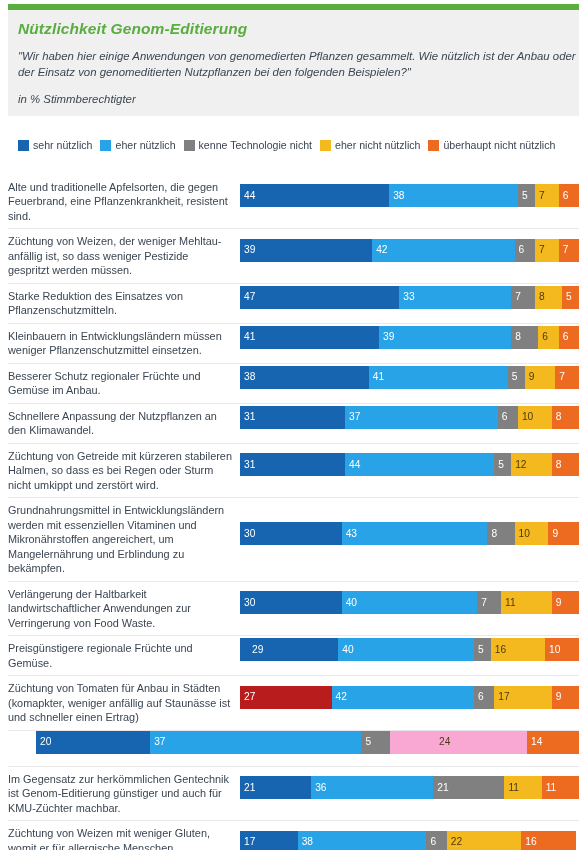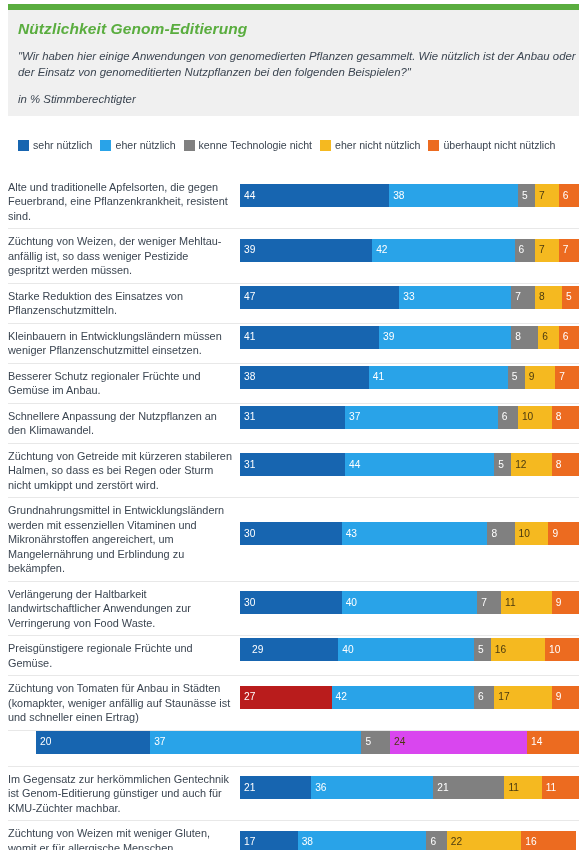--- a/index.html
+++ b/index.html
@@ -383,21 +383,21 @@
         <div class="row-bar">
           <div class="seg" title="sehr nützlich: 20%" style="background: rgb(23, 101, 176); flex: 0 0 20%; margin-left: 28px;">
             <span class="seg-value">20</span>
           </div>
           <div class="seg" title="eher nützlich: 37%" style="background: rgb(41, 163, 232); flex: 0 0 37%;">
             <span class="seg-value">37</span>
           </div>
           <div class="seg" title="kenne Technologie nicht: 5%" style="background: rgb(128, 128, 128); flex: 0 0 5%;">
             <span class="seg-value">5</span>
           </div>
-          <div class="seg s-amber" title="eher nicht nützlich: 24%" style="background: #d946ef; flex: 0 0 24%;">
+          <div class="seg s-amber" title="eher nicht nützlich: 24%" style="background: #f9a8d4; flex: 0 0 24%; padding-left: 45px;">
             <span class="seg-value">24</span>
           </div>
           <div class="seg" title="überhaupt nicht nützlich: 14%" style="background: rgb(236, 107, 32); flex: 0 0 14%;">
             <span class="seg-value">14</span>
           </div>
         </div>
       </div>
       <div class="row">
         <div class="row-label">Im Gegensatz zur herkömmlichen Gentechnik ist Genom-Editierung günstiger und auch für KMU-Züchter machbar.</div>
         <div class="row-bar">

